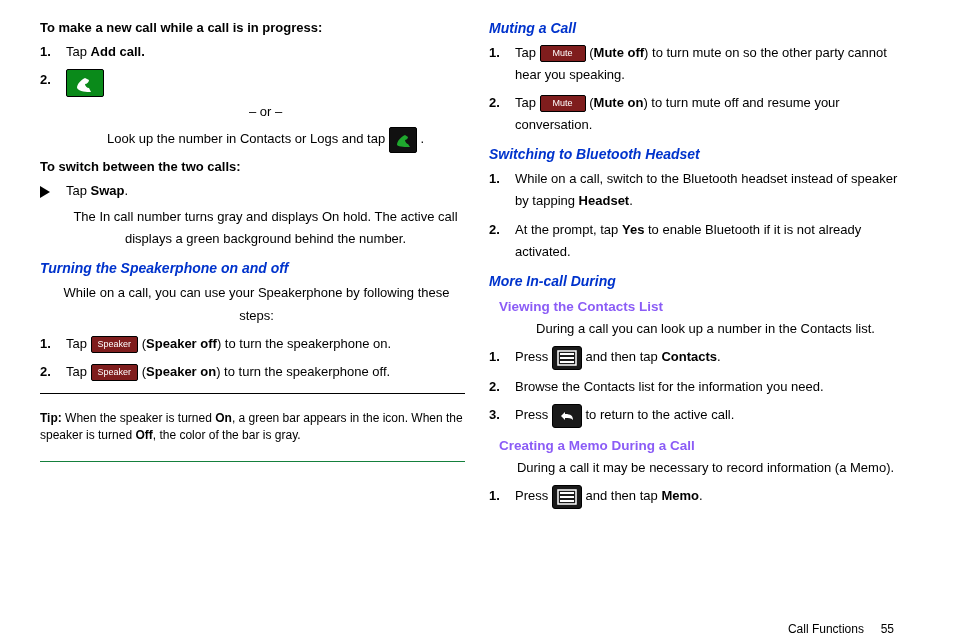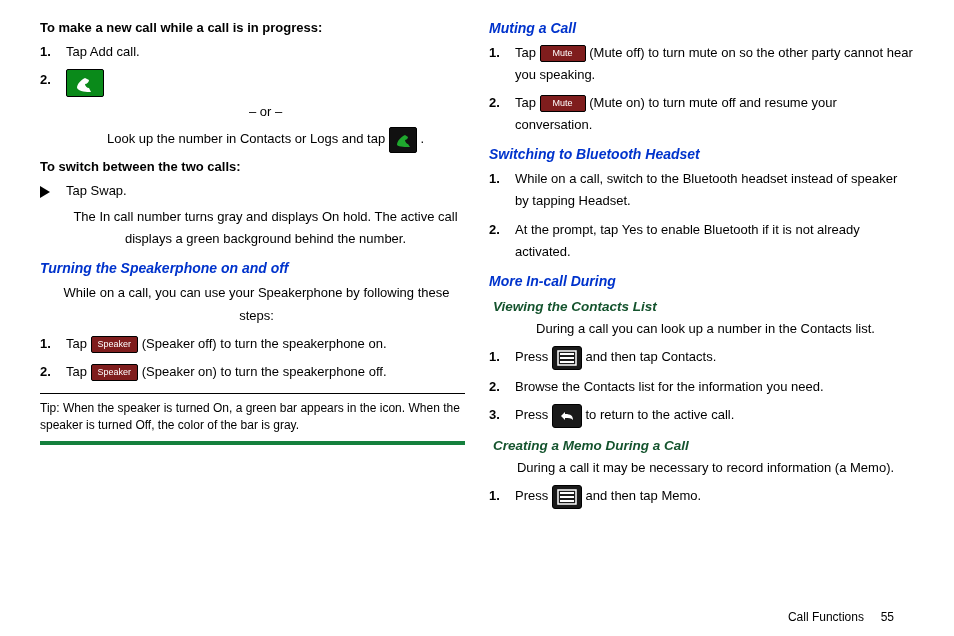--- a/index.html
+++ b/index.html
@@ -28,25 +28,24 @@
     margin: 0 0 6px 0;
   }
   .heading-blue-italic {
     color: #0033cc;
     font-style: italic;
     font-weight: bold;
     font-size: 14px;
     margin: 10px 0 6px 0;
   }
   .heading-blue-bold {
-    color: #14532d;
+    color: #8b5cf6;
     font-weight: bold;
     font-size: 13.5px;
-    margin: 10px 0 4px 4px;
-    font-style: italic;
+    margin: 10px 0 4px 10px;
   }
   ol.numbered {
     list-style: none;
     padding-left: 26px;
     margin: 4px 0 6px 0;
   }
   ol.numbered > li {
     position: relative;
     margin: 6px 0;
     line-height: 1.7;
@@ -117,33 +116,33 @@
     width: 28px;
     height: 22px;
     background: #1a1a1a;
     border-radius: 3px;
     border: 1px solid #000;
     position: relative;
   }
   .key-icon svg { width:100%; height:100%; }
   .tip-block {
     border-top: 1px solid #000;
-    border-bottom: 4px solid #15803d;
+    border-bottom: 1px solid #15803d;
     font-size: 12px;
-    padding: 6px 0;
+    padding: 16px 0;
     margin-top: 10px;
     line-height: 1.45;
   }
   .footer {
     position: absolute;
-    bottom: 12px;
+    bottom: 0;
     right: 60px;
     font-size: 12px;
   }
-  .bold { font-weight: normal; }
+  .bold { font-weight: bold; }
   .arrow-tri {
     display:inline-block;
     width:0;height:0;
     border-top:6px solid transparent;
     border-bottom:6px solid transparent;
     border-left:10px solid #000;
   }
 </style>
 </head>
 <body>

